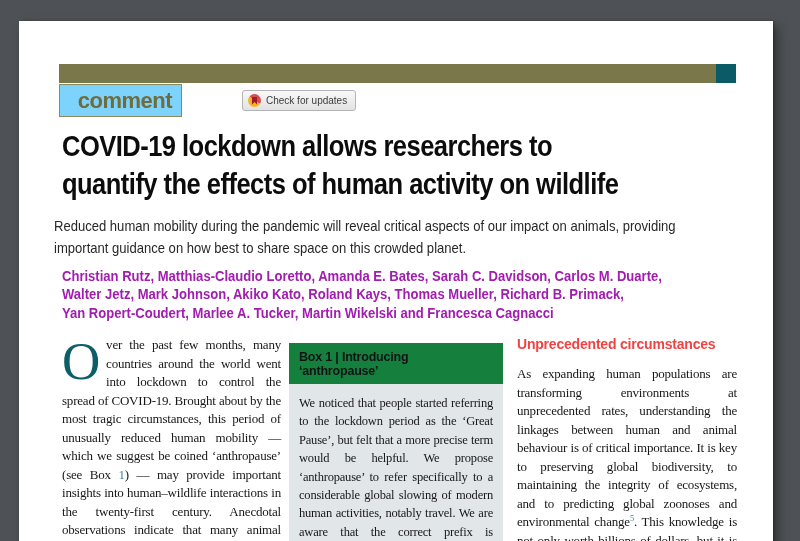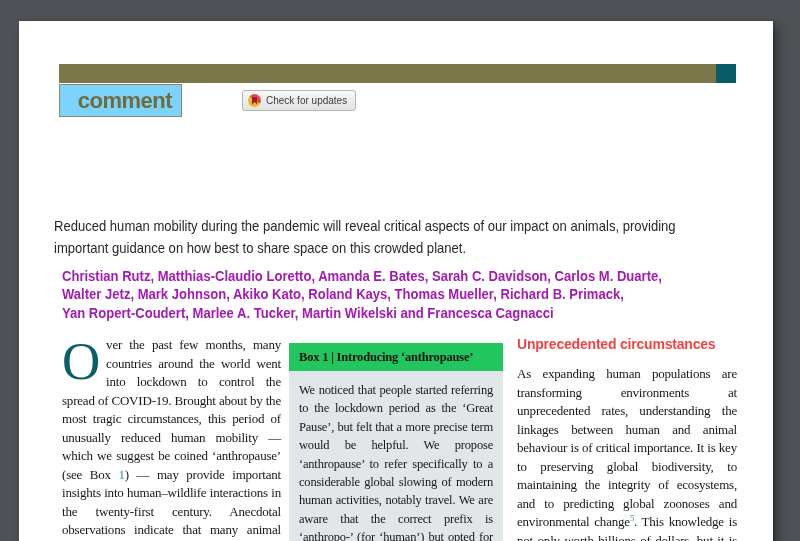--- a/index.html
+++ b/index.html
@@ -60,22 +60,22 @@
     letter-spacing:-0.2px; color:#17171a; text-align:justify;
   }
   .dropcap {
     float:left; font-family:"Liberation Serif", serif; font-size:53px; line-height:46px;
     color:#0c5e68; padding:2px 6px 0 0; font-weight:normal;
   }
   .ref-link { color:#3d8496; text-decoration:none; cursor:pointer; }
   .ref-sup { color:#3d8496; font-size:8.5px; vertical-align:super; line-height:0; cursor:pointer; }
 
   .box-header {
-    background:#22c55e; padding:7px 10px 6px 10px;
-    font-family:Liberation Serif, serif; font-weight:bold; font-size:12.5px;
+    background:#15803d; padding:7px 24px 6px 10px;
+    font-family:Liberation Sans, sans-serif; font-weight:bold; font-size:12.5px;
     letter-spacing:-0.2px; color:#131315;
   }
   .box-body {
     padding:10px 10px 12px 10px;
     font-family:"Liberation Serif", serif; font-size:12.5px; line-height:18.4px;
     letter-spacing:-0.2px; color:#17171a; text-align:justify;
   }
 
   .subhead {
     font-family:"Liberation Sans", sans-serif; font-weight:bold; font-size:14px;
@@ -96,20 +96,24 @@
       <span>comment</span>
     </div>
 
     <button class="check-updates">
       <span class="crossmark">
         <span class="cm-bookmark"></span>
       </span>
       <span>Check for updates</span>
     </button>
 
+    <h1 class="title">
+      <span class="tl">COVID-19 lockdown allows researchers to</span>
+      <span class="tl">quantify the effects of human activity on wildlife</span>
+    </h1>
 
     <p class="standfirst">
       <span class="sl">Reduced human mobility during the pandemic will reveal critical aspects of our impact on animals, providing</span>
       <span class="sl">important guidance on how best to share space on this crowded planet.</span>
     </p>
 
     <p class="authors">
       <span class="al">Christian Rutz, Matthias-Claudio Loretto, Amanda E. Bates, Sarah C. Davidson, Carlos M. Duarte,</span>
       <span class="al">Walter Jetz, Mark Johnson, Akiko Kato, Roland Kays, Thomas Mueller, Richard B. Primack,</span>
       <span class="al">Yan Ropert-Coudert, Marlee A. Tucker, Martin Wikelski and Francesca Cagnacci</span>

